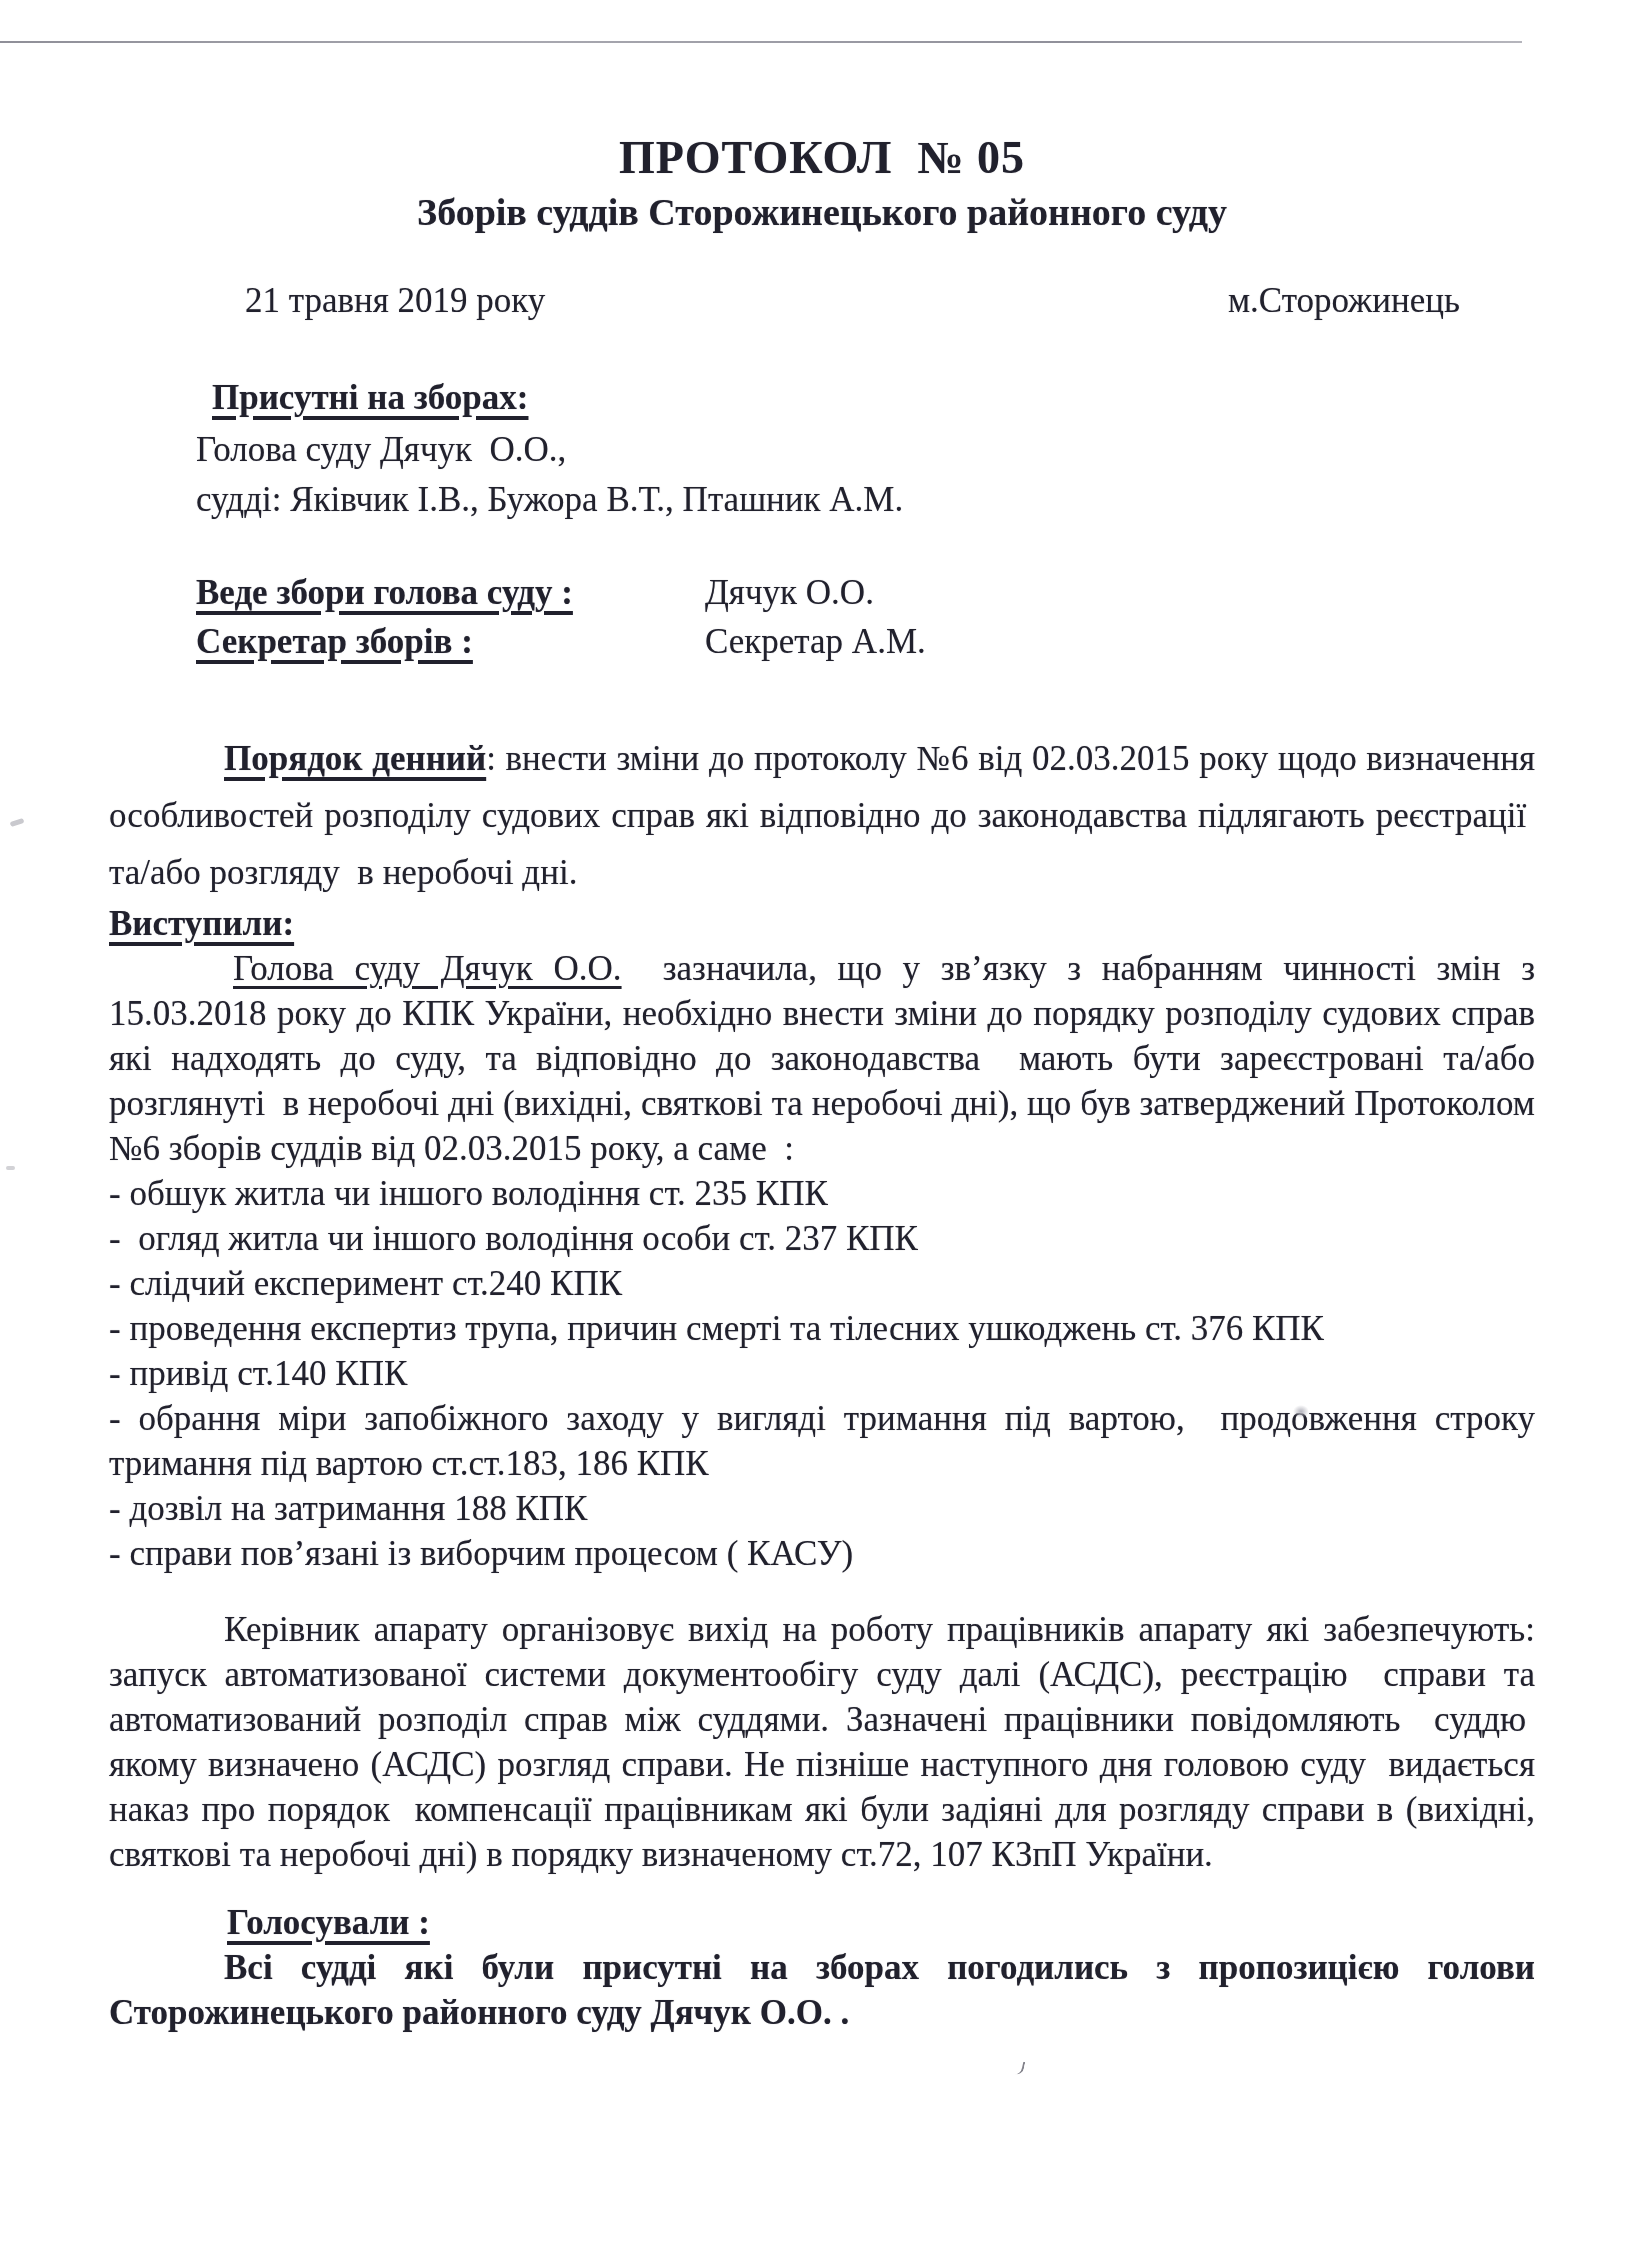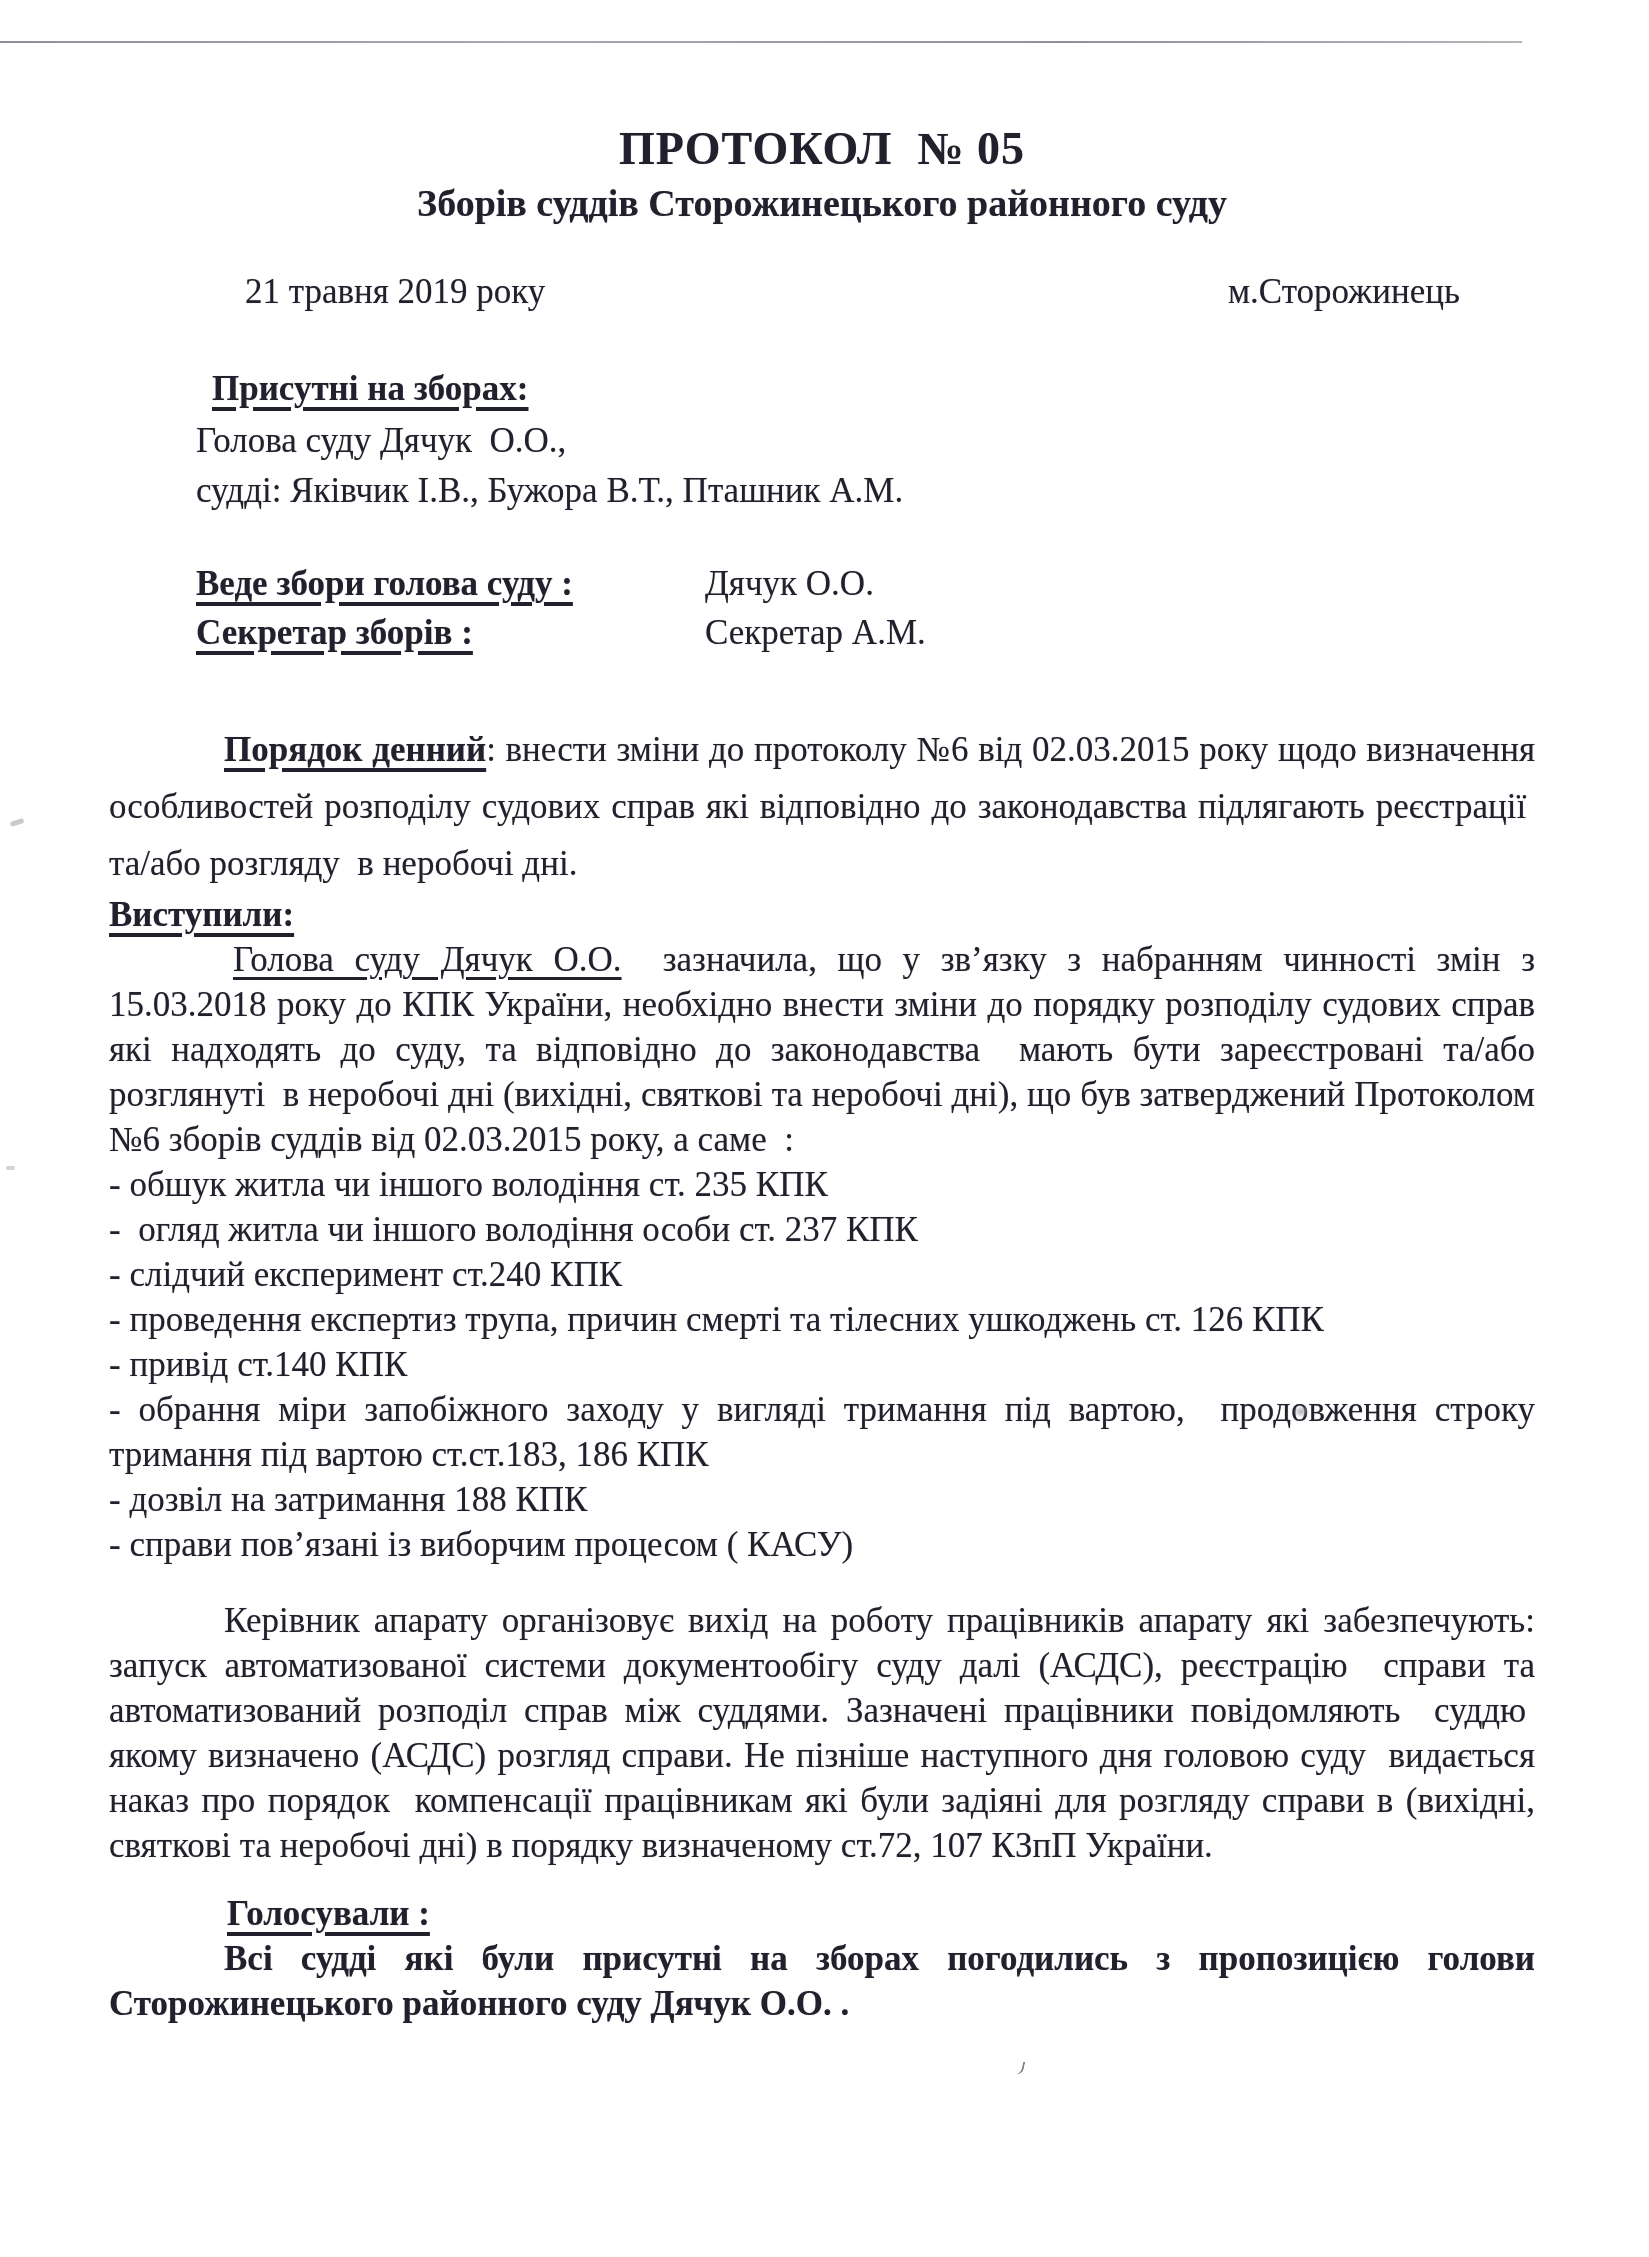--- a/index.html
+++ b/index.html
@@ -10,21 +10,21 @@
     font-family:"Liberation Serif","DejaVu Serif",serif;
     color:var(--ink,#21212d);
     text-shadow:0 0 1px rgba(33,33,45,.35);
     overflow:hidden;
   }
   .scan-line{
     position:absolute;top:41px;left:0;width:1522px;height:1.9px;
     background:linear-gradient(to right,#8f8f98 0%,#a8a8b0 35%,#90909a 70%,#b5b5bc 100%);
   }
   .content{
-    position:absolute;left:109px;top:8px;width:1426px;
+    position:absolute;left:109px;top:17px;width:1426px;
     font-size:35px;line-height:45px;
   }
   .bold{font-weight:bold;}
   .hu{text-decoration:underline;text-decoration-thickness:3.9px;text-underline-offset:6.8px;}
   .u{text-decoration:underline;text-decoration-thickness:2.9px;text-underline-offset:5.8px;}
   .title{margin:115px 0 0;text-align:center;font-size:46px;line-height:52px;font-weight:bold;letter-spacing:1px;}
   .subtitle{margin:5.8px 0 0;text-align:center;font-size:38px;line-height:45px;font-weight:bold;}
   .dateline{margin-top:43px;display:flex;justify-content:space-between;padding-left:136px;padding-right:75px;}
   .attendees{margin-top:50px;padding-left:87px;line-height:50px;}
   .attendees .head{margin-bottom:1.9px;margin-left:16px;}
@@ -80,21 +80,21 @@
     <p class="agenda"><span class="bold hu">Порядок денний</span><span>: внести зміни до протоколу №6 від 02.03.2015 року щодо визначення особливостей розподілу судових справ які відповідно до законодавства підлягають реєстрації&nbsp; та/або розгляду&nbsp; в неробочі дні.</span></p>
 
     <div class="speakers-h bold hu">Виступили:</div>
 
     <p class="speech"><span class="u">Голова суду Дячук О.О.</span><span>&nbsp; зазначила, що у зв’язку з набранням чинності змін з 15.03.2018 року до КПК України, необхідно внести зміни до порядку розподілу судових справ які надходять до суду, та відповідно до законодавства&nbsp; мають бути зареєстровані та/або розглянуті&nbsp; в неробочі дні (вихідні, святкові та неробочі дні), що був затверджений Протоколом №6 зборів суддів від 02.03.2015 року, а саме&nbsp; :</span></p>
 
     <div class="case-list">
       <div>- обшук житла чи іншого володіння ст. 235 КПК</div>
       <div>-&nbsp; огляд житла чи іншого володіння особи ст. 237 КПК</div>
       <div>- слідчий експеримент ст.240 КПК</div>
-      <div>- проведення експертиз трупа, причин смерті та тілесних ушкоджень ст. 126 КПК</div>
+      <div>- проведення експертиз трупа, причин смерті та тілесних ушкоджень ст. 376 КПК</div>
       <div>- привід ст.140 КПК</div>
       <div>- обрання міри запобіжного заходу у вигляді тримання під вартою,&nbsp; продовження строку тримання під вартою ст.ст.183, 186 КПК</div>
       <div>- дозвіл на затримання 188 КПК</div>
       <div>- справи пов’язані із виборчим процесом ( КАСУ)</div>
     </div>
 
     <p class="apparatus">Керівник апарату організовує вихід на роботу працівників апарату які забезпечують: запуск автоматизованої системи документообігу суду далі (АСДС), реєстрацію&nbsp; справи та автоматизований розподіл справ між суддями. Зазначені працівники повідомляють&nbsp; суддю&nbsp; якому визначено (АСДС) розгляд справи. Не пізніше наступного дня головою суду&nbsp; видається наказ про порядок&nbsp; компенсації працівникам які були задіяні для розгляду справи в (вихідні, святкові та неробочі дні) в порядку визначеному ст.72, 107 КЗпП України.</p>
 
     <div class="voted-h bold hu">Голосували :</div>
     <p class="voted">Всі судді які були присутні на зборах погодились з пропозицією голови Сторожинецького районного суду Дячук О.О. .</p>

